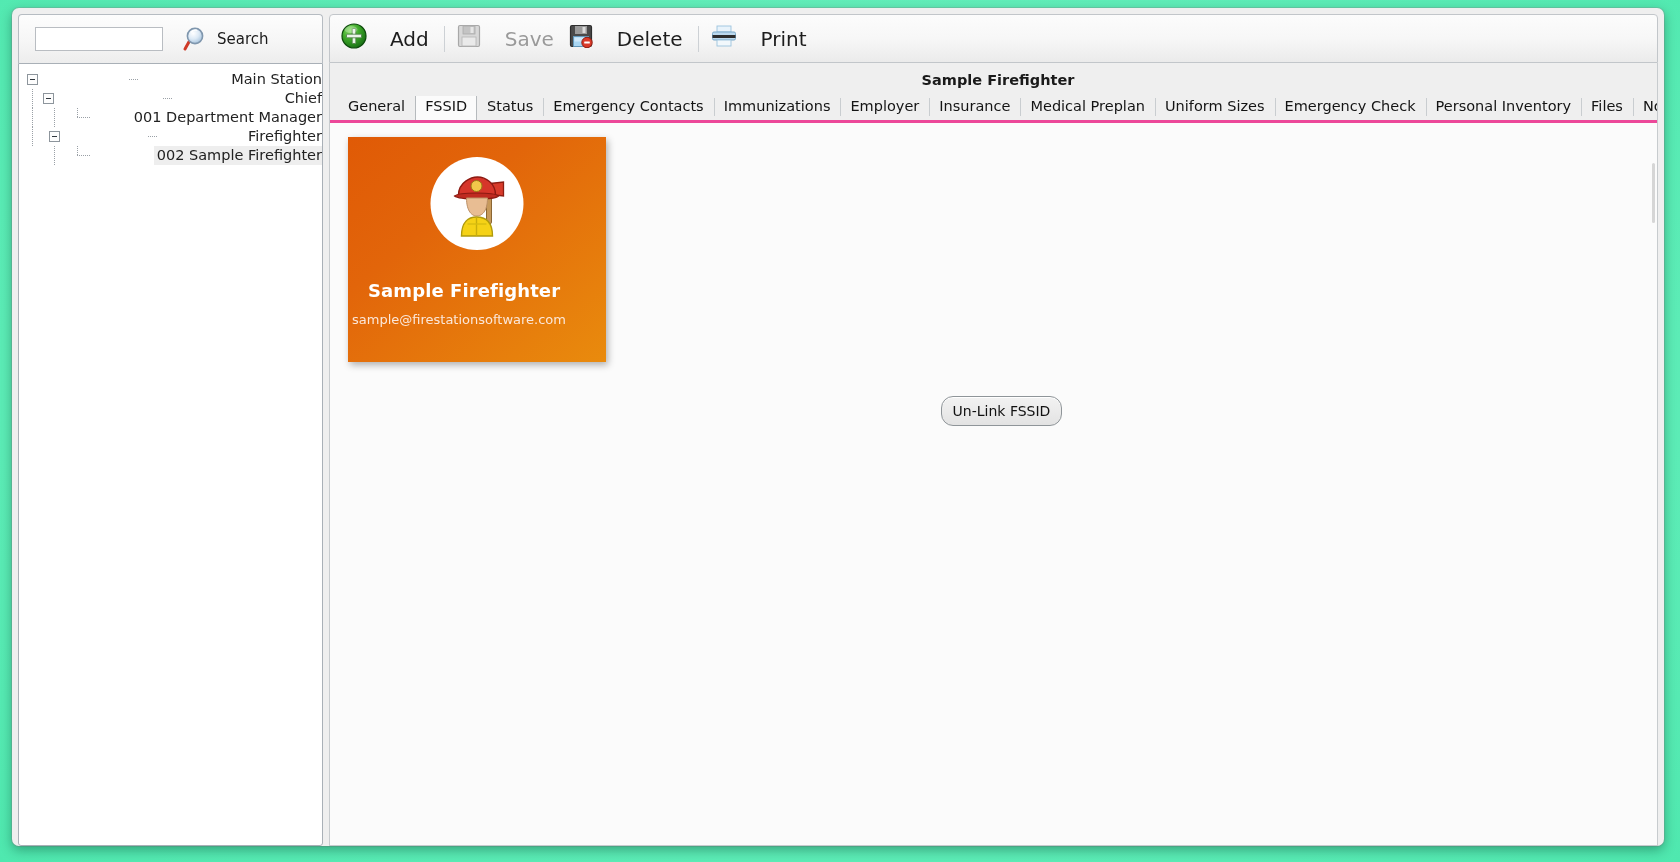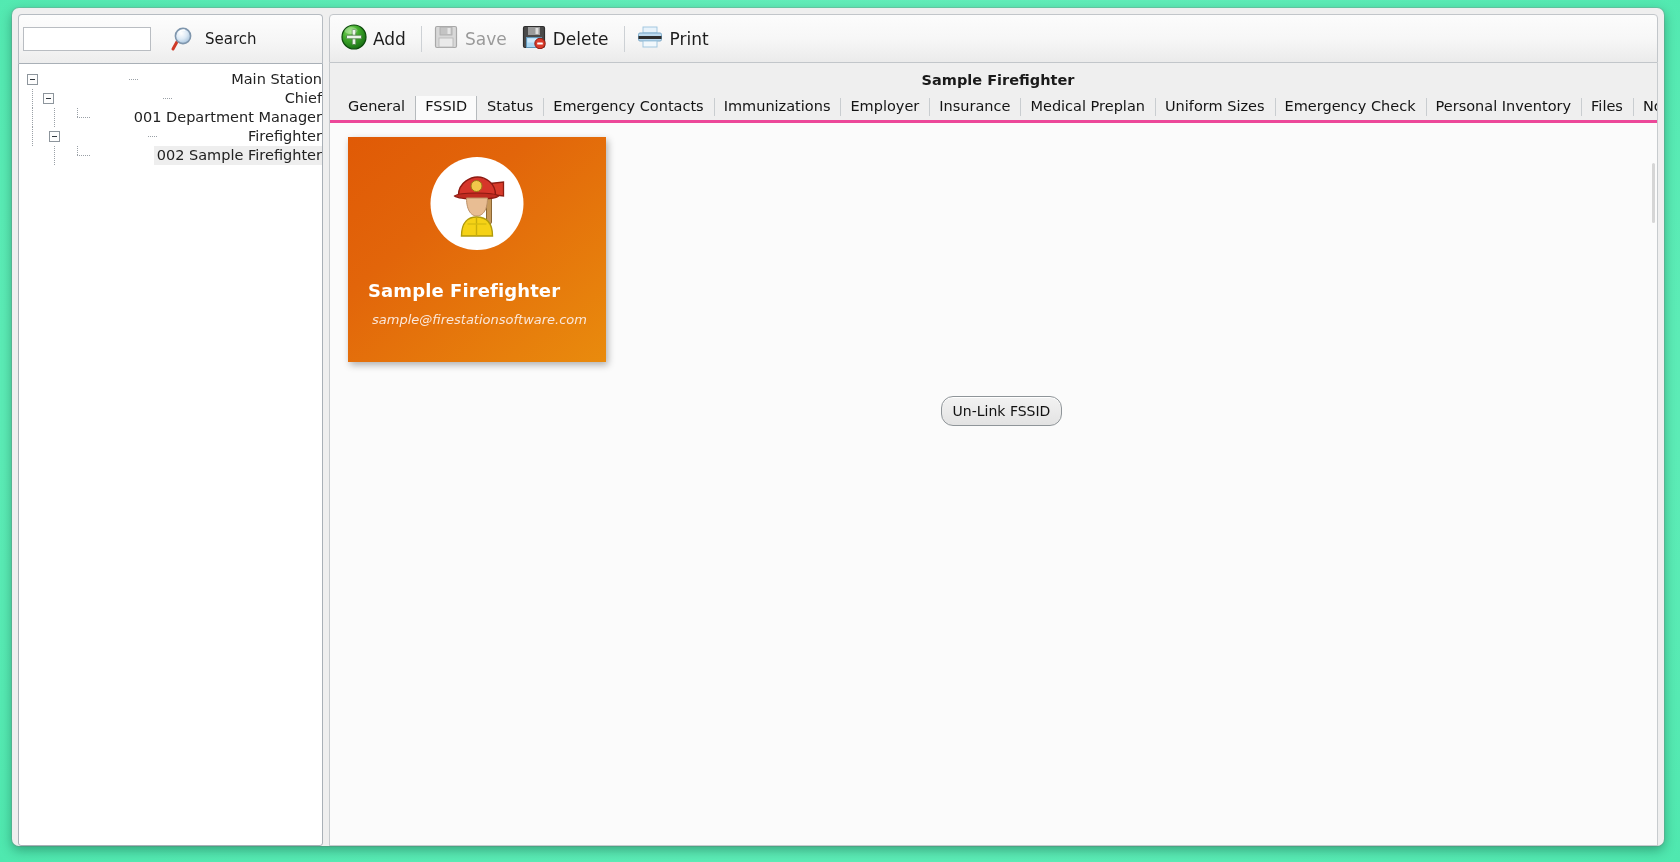--- a/index.html
+++ b/index.html
@@ -38,21 +38,21 @@
     display: flex; flex-direction: column;
     min-height: 0;
   }
   .search-row {
     height: 49px;
     background: linear-gradient(to bottom,#fdfdfd 0%, #f6f6f6 55%, #ededed 100%);
     border: 1px solid #b6bcc2;
     border-bottom: none;
     border-radius: 4px 4px 0 0;
     display: flex; align-items: center;
-    padding: 0 4px;
+    padding: 0 16px;
     position: relative;
   }
   .search-input {
     width: 128px; height: 24px;
     border: 1px solid #b9bdc2;
     background: #ffffff;
     font-size: 12px;
     padding: 2px 4px;
     outline: none;
     font-family: "DejaVu Sans", "Liberation Sans", sans-serif;
@@ -115,23 +115,23 @@
   .toolbar {
     height: 49px;
     background: linear-gradient(to bottom,#fcfcfc 0%,#f7f7f7 50%,#ebebeb 100%);
     border: 1px solid #c2c6ca;
     border-radius: 4px 4px 0 0;
     display: flex; align-items: center;
     padding-left: 6px;
     flex: 0 0 49px;
   }
   .tbtn {
-    display: flex; align-items: center; gap: 6px;
+    display: flex; align-items: center; gap: 23px;
     padding: 3px 9px 3px 5px;
-    font-size: 17px; color: #1d1d1d;
+    font-size: 20px; color: #1d1d1d;
     cursor: default;
     border-radius: 3px;
   }
   .tbtn.disabled { color: #9a9a9a; }
   .tsep { width: 1px; height: 26px; background: #cdd1d5; margin: 0 6px; }
 
   .content-area {
     flex: 1 1 auto;
     background: #a21caf;
     border: 1px solid #c7cbce;
@@ -200,22 +200,22 @@
     top: 20px; width: 93px; height: 93px; border-radius: 50%;
     background: #ffffff;
     display: flex; align-items: center; justify-content: center;
   }
   .card-name {
     position: absolute; left: 20px; top: 143px;
     font-size: 18px; font-weight: bold; color: #ffffff;
     letter-spacing: 0.1px;
   }
   .card-email {
-    position: absolute; left: 24px; top: 175px;
-    font-size: 13px; color: #fbe7da; font-style: italic;
+    position: absolute; left: 4px; top: 175px;
+    font-size: 13px; color: #fbe7da;
   }
 
   .unlink-btn {
     margin-top: 34px; margin-left: 2px;
     display: inline-block;
     font-size: 14px; color: #111;
     background: linear-gradient(to bottom,#f2f2f2 0%, #e3e3e3 100%);
     border: 1px solid #8f9599;
     border-radius: 12px;
     padding: 6px 11px;

